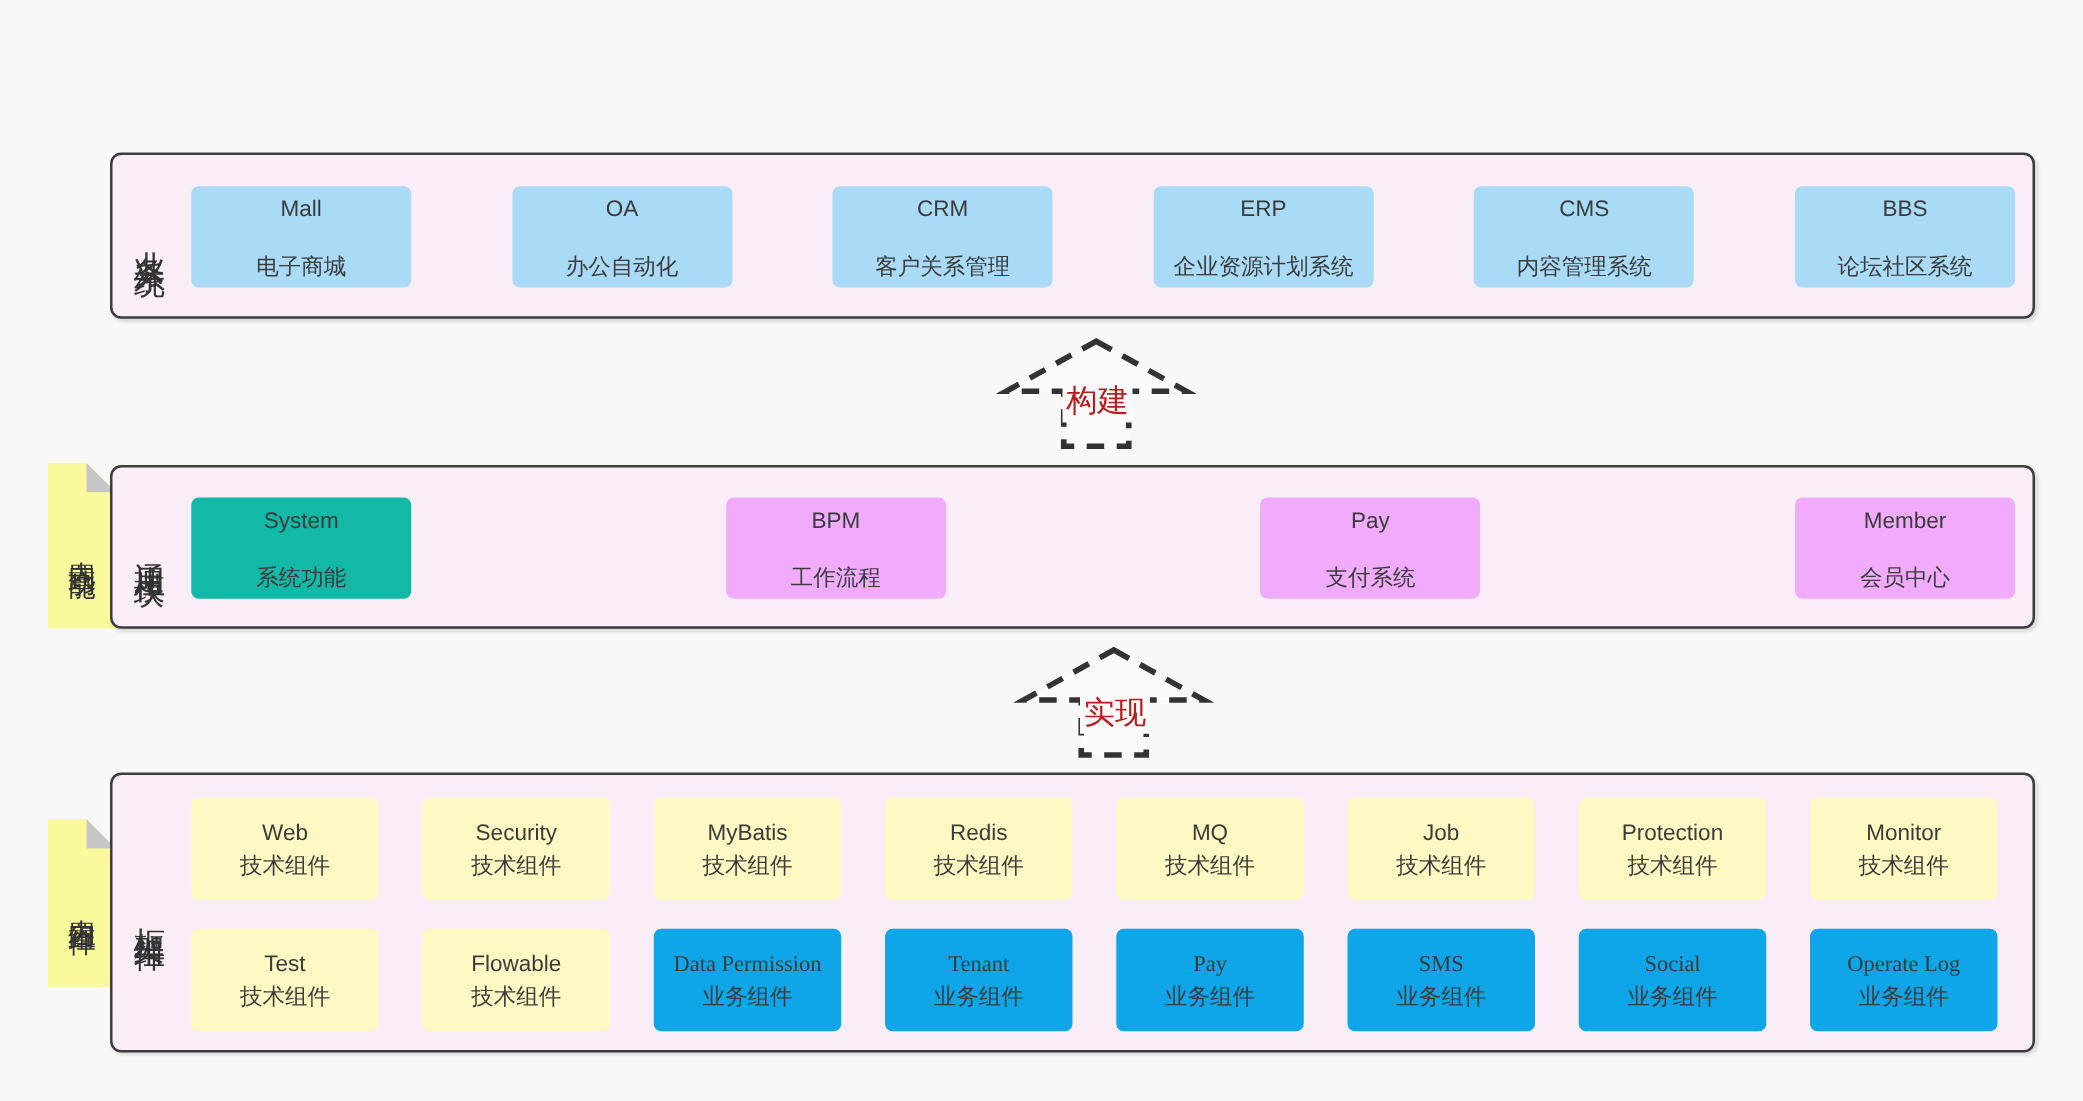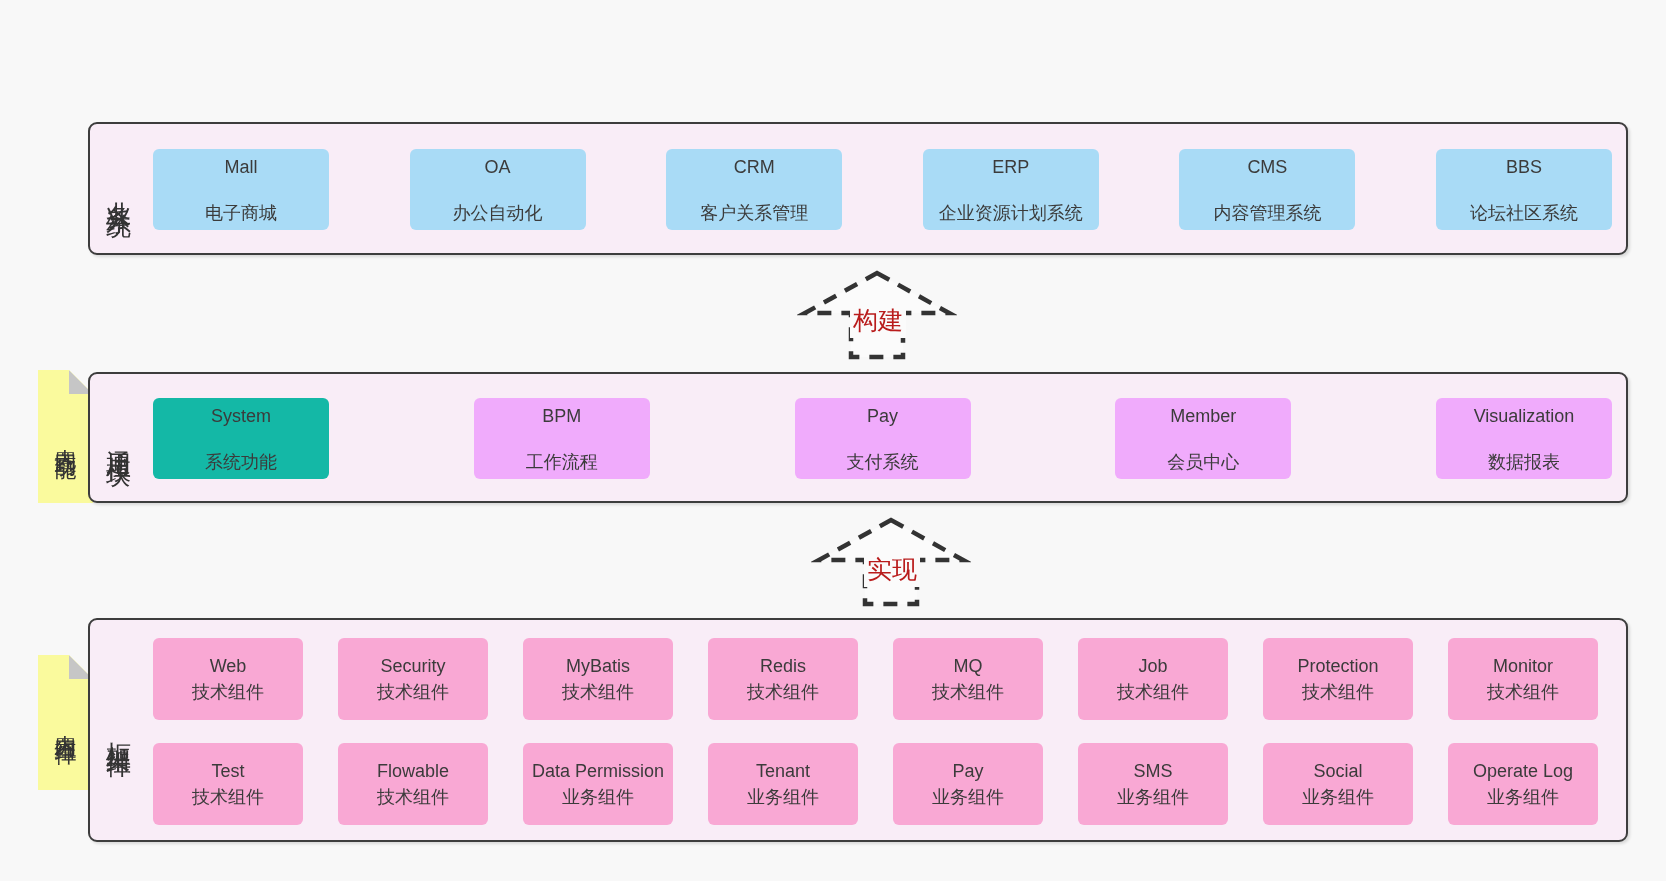--- a/index.html
+++ b/index.html
@@ -64,22 +64,22 @@
     border-radius:6px;
     font-size:18px;line-height:26px;text-align:center;
     padding:0 10px;box-sizing:border-box;
   }
   .row-6 .box{width:176px;gap:20px;}
   .row-8 .box{width:150px;padding:0 8px;}
   .box .box-name{white-space:normal;}
   .box.blue{background:#a9dbf6;}
   .box.red{background:#14b8a6;}
   .box.pink{background:#f0abfc;}
-  .box.green{background:#f9a8d4;}
-  .box.lightgreen{background:#f9a8d4;}
+  .box.green{background:#fef9c3;}
+  .box.lightgreen{background:#0ea5e9;font-family:Liberation Serif, serif;}
 
   
   .arrow{position:absolute;width:160px;height:92px;}
   .arrow-1{left:797px;top:269px;}
   .arrow-2{left:811px;top:516px;}
   .arrow polygon{
     fill:#fbfbfb;
     stroke:#333333;stroke-width:4.5;
     stroke-dasharray:14 10;
   }
@@ -152,24 +152,20 @@
           <div class="box-desc">工作流程</div>
         </div>
         <div class="box pink">
           <div class="box-name">Pay</div>
           <div class="box-desc">支付系统</div>
         </div>
         <div class="box pink">
           <div class="box-name">Member</div>
           <div class="box-desc">会员中心</div>
         </div>
-        <div class="box pink">
-          <div class="box-name">Visualization</div>
-          <div class="box-desc">数据报表</div>
-        </div>
       </div>
   </div>
 
   <svg class="arrow arrow-2" viewBox="0 0 160 92" aria-hidden="true">
     <polygon points="80,4 152,44 106,44 106,88 54,88 54,44 8,44"></polygon>
   </svg>
   <div class="arrow-label arrow-label-2">实现</div>
 
   <div class="layer layer-3">
     <div class="layer-label">框架组件</div>

